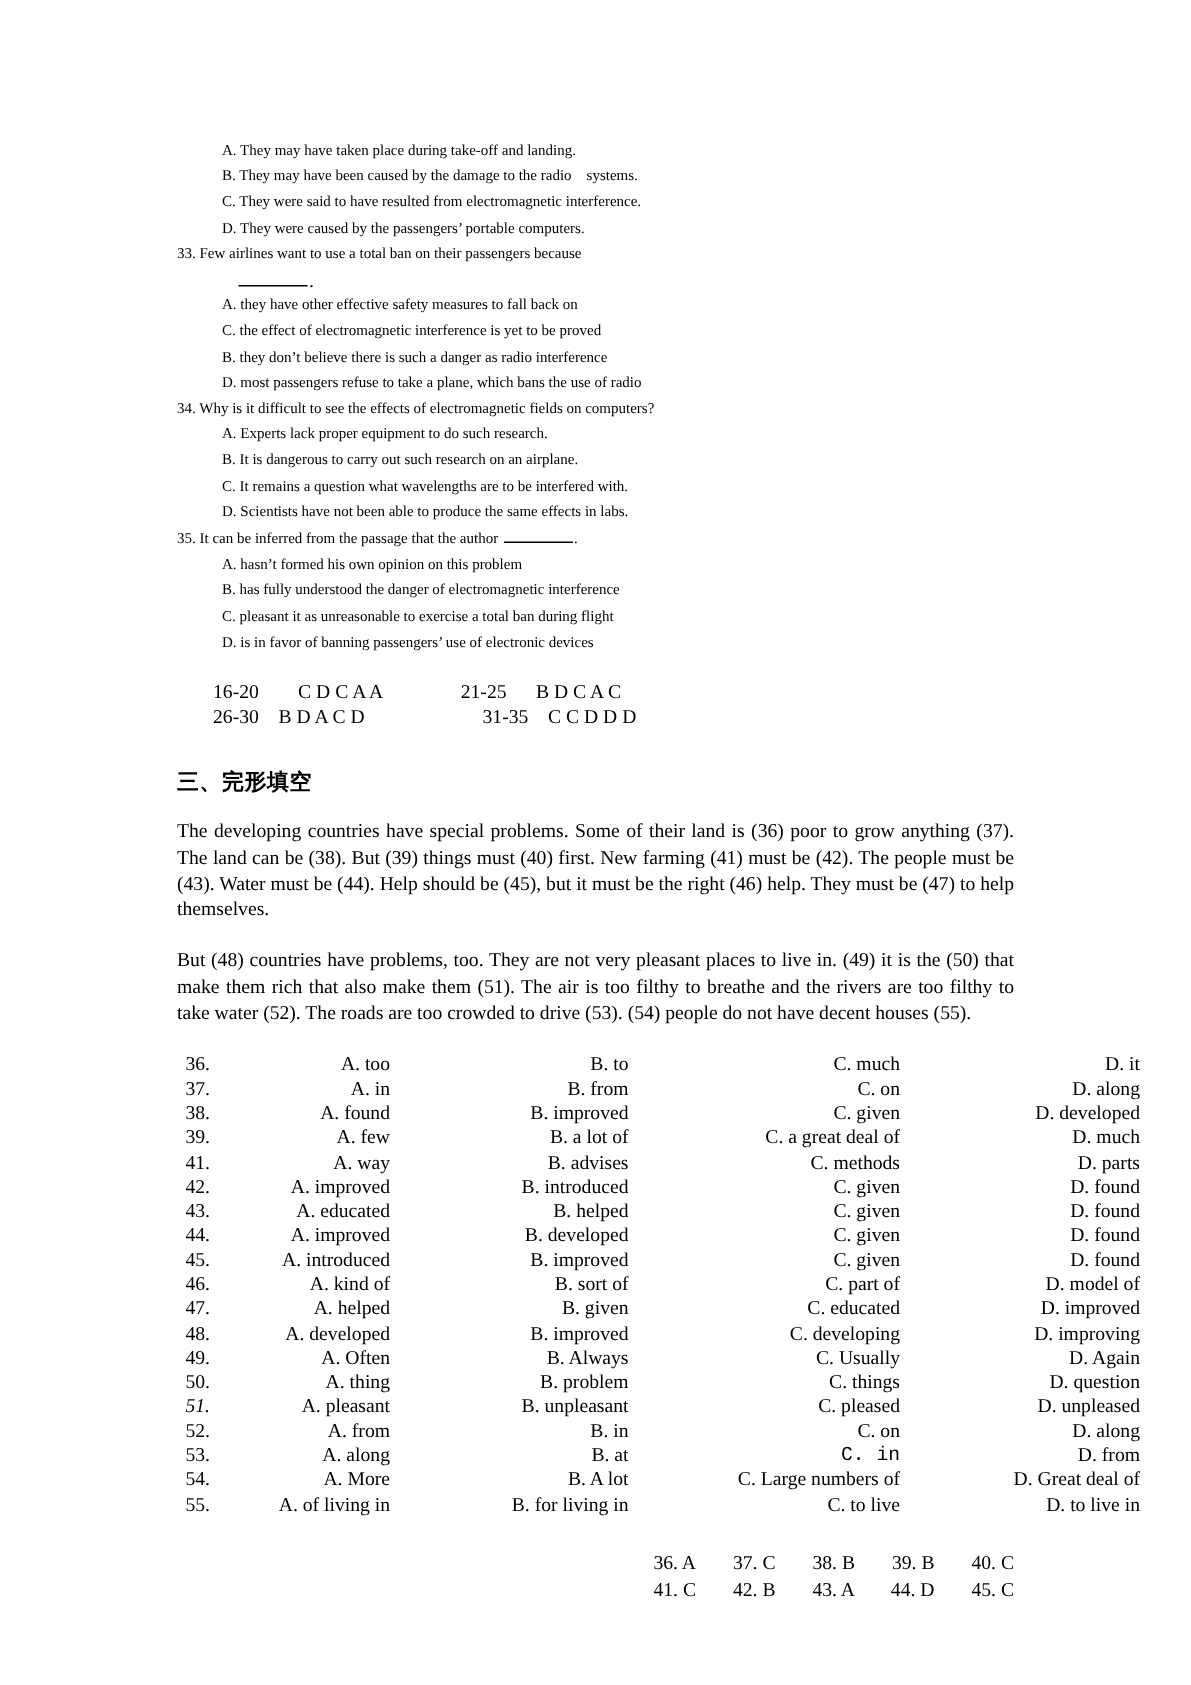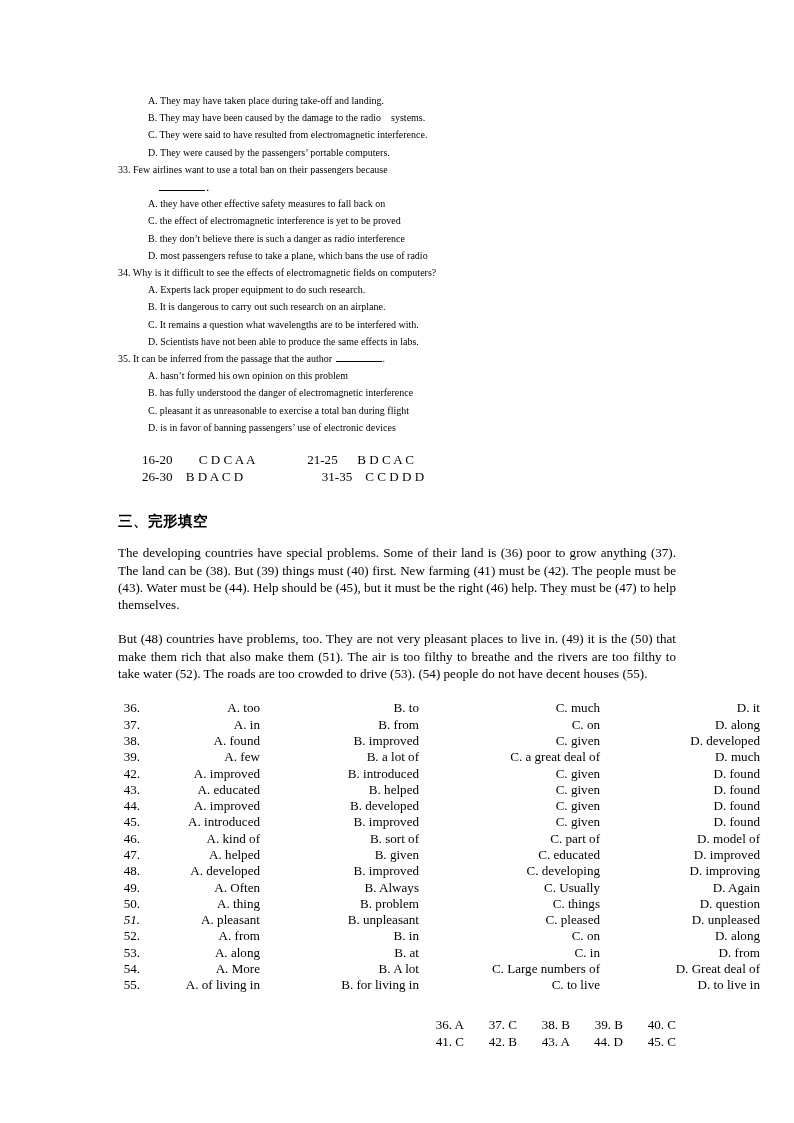--- a/index.html
+++ b/index.html
@@ -209,20 +209,27 @@
             <td class="col-d" style="padding-left: 16px;">D. developed</td>
           </tr>
           <tr>
             <td class="col-num" style="padding-left: 0px;">39.</td>
             <td class="col-a" style="padding-left: 0px;">A. few</td>
             <td class="col-b" style="padding-left: 16px;">B. a lot of</td>
             <td class="col-c" style="padding-left: 24px;">C. a great deal of</td>
             <td class="col-d" style="padding-left: 28px;">D. much</td>
           </tr>
           <tr>
+            <td class="col-num" style="padding-left: 0px;">41.</td>
+            <td class="col-a" style="padding-left: 0px;">A. way</td>
+            <td class="col-b" style="padding-left: 16px;">B. advises</td>
+            <td class="col-c" style="padding-left: 20px;">C. methods</td>
+            <td class="col-d" style="padding-left: 24px;">D. parts</td>
+          </tr>
+          <tr>
             <td class="col-num" style="padding-left: 0px;">42.</td>
             <td class="col-a" style="padding-left: 0px;">A. improved</td>
             <td class="col-b" style="padding-left: 16px;">B. introduced</td>
             <td class="col-c" style="padding-left: 16px;">C. given</td>
             <td class="col-d" style="padding-left: 20px;">D. found</td>
           </tr>
           <tr>
             <td class="col-num" style="padding-left: 0px;">43.</td>
             <td class="col-a" style="padding-left: 0px;">A. educated</td>
             <td class="col-b" style="padding-left: 16px;">B. helped</td>
@@ -289,21 +296,21 @@
             <td class="col-num" style="padding-left: 0px;">52.</td>
             <td class="col-a" style="padding-left: 0px;">A. from</td>
             <td class="col-b" style="padding-left: 24px;">B. in</td>
             <td class="col-c" style="padding-left: 28px;">C. on</td>
             <td class="col-d" style="padding-left: 28px;">D. along</td>
           </tr>
           <tr>
             <td class="col-num" style="padding-left: 0px;">53.</td>
             <td class="col-a" style="padding-left: 0px;">A. along</td>
             <td class="col-b" style="padding-left: 16px;">B. at</td>
-            <td class="col-c" style="padding-left: 28px;">C. in</td>
+            <td class="col-c" style="padding-left: 28px; font-family: Liberation Mono, monospace;">C. in</td>
             <td class="col-d" style="padding-left: 32px;">D. from</td>
           </tr>
           <tr>
             <td class="col-num" style="padding-left: 0px;">54.</td>
             <td class="col-a" style="padding-left: 0px;">A. More</td>
             <td class="col-b" style="padding-left: 16px;">B. A lot</td>
             <td class="col-c" style="padding-left: 28px;">C. Large numbers of</td>
             <td class="col-d" style="padding-left: 28px;">D. Great deal of</td>
           </tr>
           <tr>

